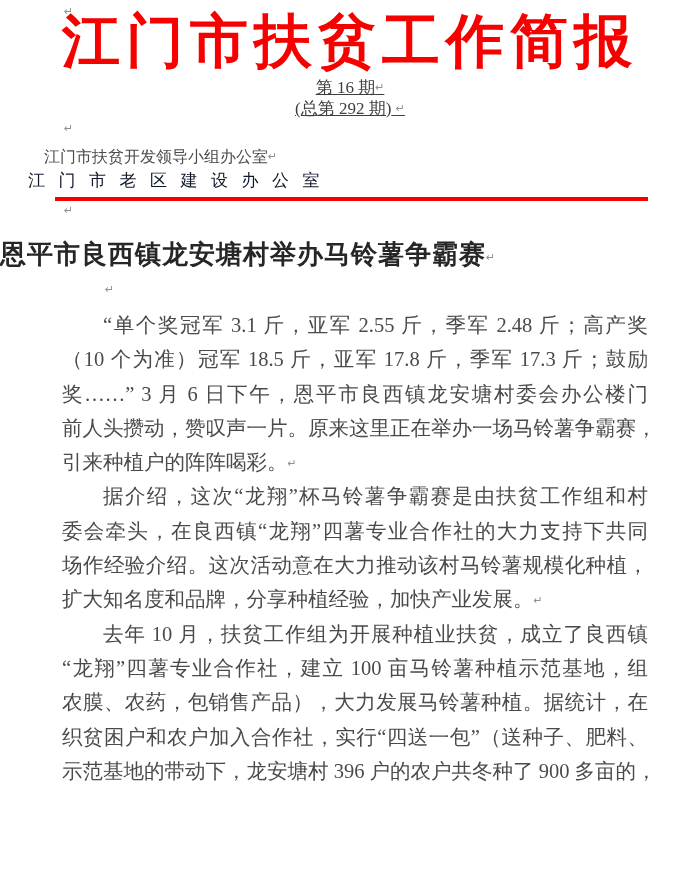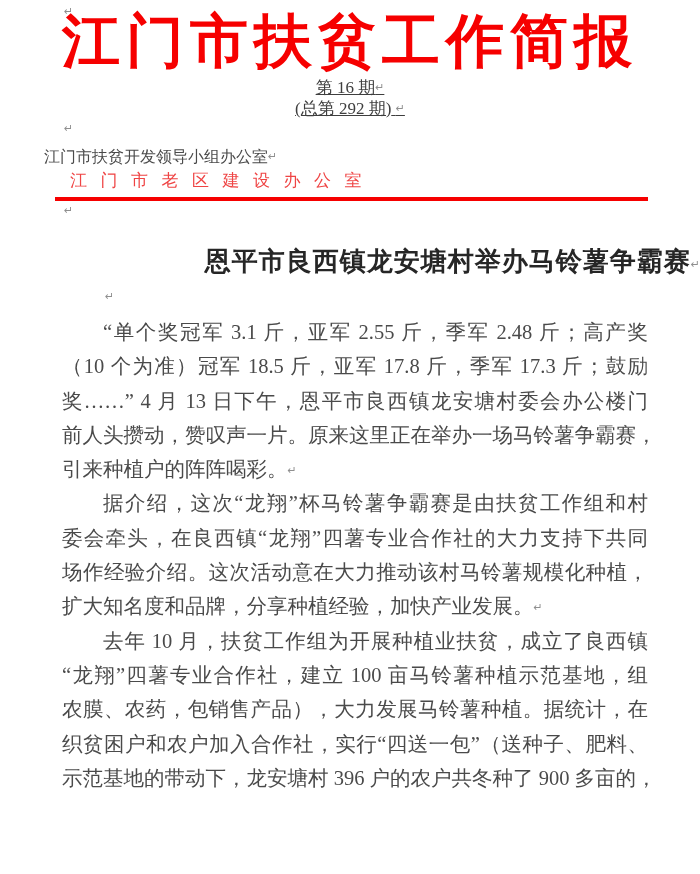--- a/index.html
+++ b/index.html
@@ -46,38 +46,38 @@
   .office1 {
     margin:8px 0 0 44px;
     font-size:16px;
     line-height:20px;
     color:#4a4a4a;
   }
   .office-row {
     display:flex;
     justify-content:space-between;
     align-items:flex-end;
-    margin:2px 55px 0 70px;
+    margin:2px 55px 0 28px;
     font-size:17px;
     line-height:23px;
-    color:#ef4444;
+    color:#0f172a;
   }
   .office2 { letter-spacing:13.5px; white-space:nowrap; }
   .pub-date { letter-spacing:2.5px; white-space:nowrap; }
 
   .red-rule {
     margin:5px 0 0 55px;
     width:593px; height:4px;
     background:var(--accent,#f60000);
   }
 
   
   .headline {
-    margin-top:18px;
-    text-align:right;
+    margin-top:11px;
+    text-align:left;
     font-family:"Liberation Sans","DejaVu Sans",sans-serif;
     font-weight:bold;
     color:#262626;
     font-size:26px;
     line-height:44px;
     letter-spacing:1px;
     white-space:nowrap;
   }
   .headline .pmark { font-weight:normal; }
 
@@ -144,21 +144,21 @@
 
   <div class="pmark-row indented">
     <span class="pmark">↵</span>
   </div>
 
   <div class="art-body">
 
     <div>
       <div class="bline first">“单个奖冠军 3.1 斤，亚军 2.55 斤，季军 2.48 斤；高产奖</div>
       <div class="bline">（10 个为准）冠军 18.5 斤，亚军 17.8 斤，季军 17.3 斤；鼓励</div>
-      <div class="bline">奖……” 4 月 13 日下午，恩平市良西镇龙安塘村委会办公楼门</div>
+      <div class="bline">奖……” 3 月 6 日下午，恩平市良西镇龙安塘村委会办公楼门</div>
       <div class="bline">前人头攒动，赞叹声一片。原来这里正在举办一场马铃薯争霸赛，</div>
       <div class="bline endline">
         <span>引来种植户的阵阵喝彩。</span><span class="pmark">↵</span>
       </div>
     </div>
 
     <div>
       <div class="bline first">据介绍，这次“龙翔”杯马铃薯争霸赛是由扶贫工作组和村</div>
       <div class="bline">委会牵头，在良西镇“龙翔”四薯专业合作社的大力支持下共同</div>
       <div class="bline">场作经验介绍。这次活动意在大力推动该村马铃薯规模化种植，</div>

